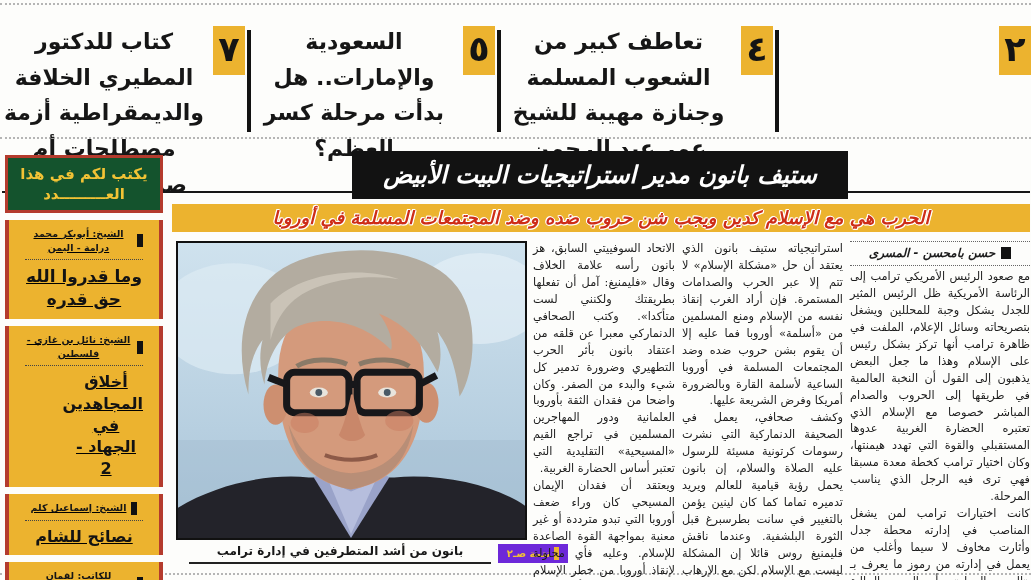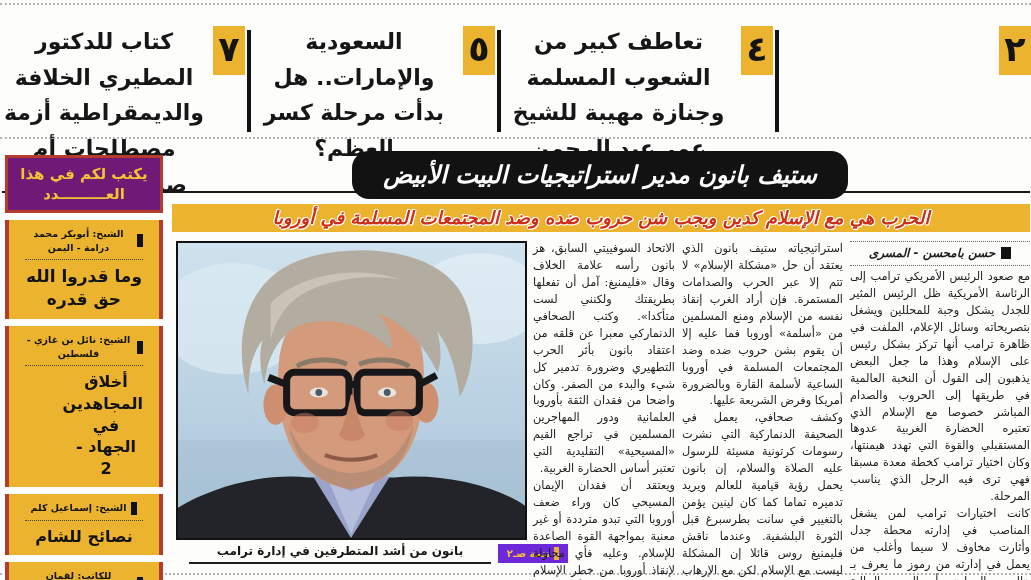--- a/index.html
+++ b/index.html
@@ -23,34 +23,34 @@
           color:#141414; font-size:35px; font-weight:bold; line-height:47px; text-align:center; }
   .ttext { flex:1; color:#161616; font-weight:bold; font-size:22px; line-height:1.62;
            text-align:center; }
   .tsep { position:absolute; top:30px; width:4px; height:102px; background:#121212; }
   .ts1 { right:252px; } .ts2 { right:530px; } .ts3 { right:780px; }
 
   
   .head-rule { position:absolute; top:191px; left:2px; width:1028px; height:2px; background:#161616; }
   .kicker { position:absolute; top:151px; left:352px; width:496px; height:48px;
             background:#121212; color:#fff; font-weight:bold; font-style:italic;
-            font-size:24px; line-height:48px; text-align:center; letter-spacing:0;border-radius:17px; }
+            font-size:24px; line-height:48px; text-align:center; letter-spacing:0; }
   .subhead { position:absolute; top:204px; left:172px; width:858px; height:28px;
              background:var(--gold); color:#ce2d17; font-weight:bold; font-style:italic;
              font-size:18px; line-height:28px; text-align:center;
              text-shadow:1px 0 0 #fff,-1px 0 0 #fff,0 1px 0 #fff,0 -1px 0 #fff,1px 1px 0 #fff,-1px -1px 0 #fff; }
 
   
   .sidebar { position:absolute; top:155px; left:5px; width:158px; display:flex;
              flex-direction:column; gap:7px; }
-  .sb-head { background:#701a75; border:3px solid var(--red); color:#f2c335;
+  .sb-head { background:#14532d; border:3px solid var(--red); color:#f2c335;
              font-weight:bold; font-size:15px; text-align:center; padding:6px 2px 5px;
              line-height:1.35; }
   .sb-item { background:var(--gold); border-left:4px solid var(--red); border-right:4px solid var(--red);
-             padding:7px 16px 8px; text-align:center; }
+             padding:7px 16px 8px; text-align:center;text-decoration:underline; }
   .sb-author { color:#151515; font-size:9.5px; font-weight:bold; line-height:1.5;
                border-bottom:1px dotted #444; padding-bottom:4px; margin-bottom:5px;
                display:flex; align-items:center; justify-content:center; gap:5px; }
   .sb-author .sq { display:inline-block; width:6px; height:13px; background:#111; flex:0 0 auto; }
   .sb-author2 { color:#151515; font-size:9.5px; font-weight:bold; line-height:1.4;
                 border-bottom:1px dotted #444; padding-bottom:4px; margin-bottom:5px; }
   .sb-title { color:#131313; font-weight:bold; line-height:1.35; }
   .sb-i1 .sb-title { font-size:17px; }
   .sb-i2 .sb-title { font-size:16px;margin-left:44px; }
   .sb-i3 .sb-title { font-size:16px; }

